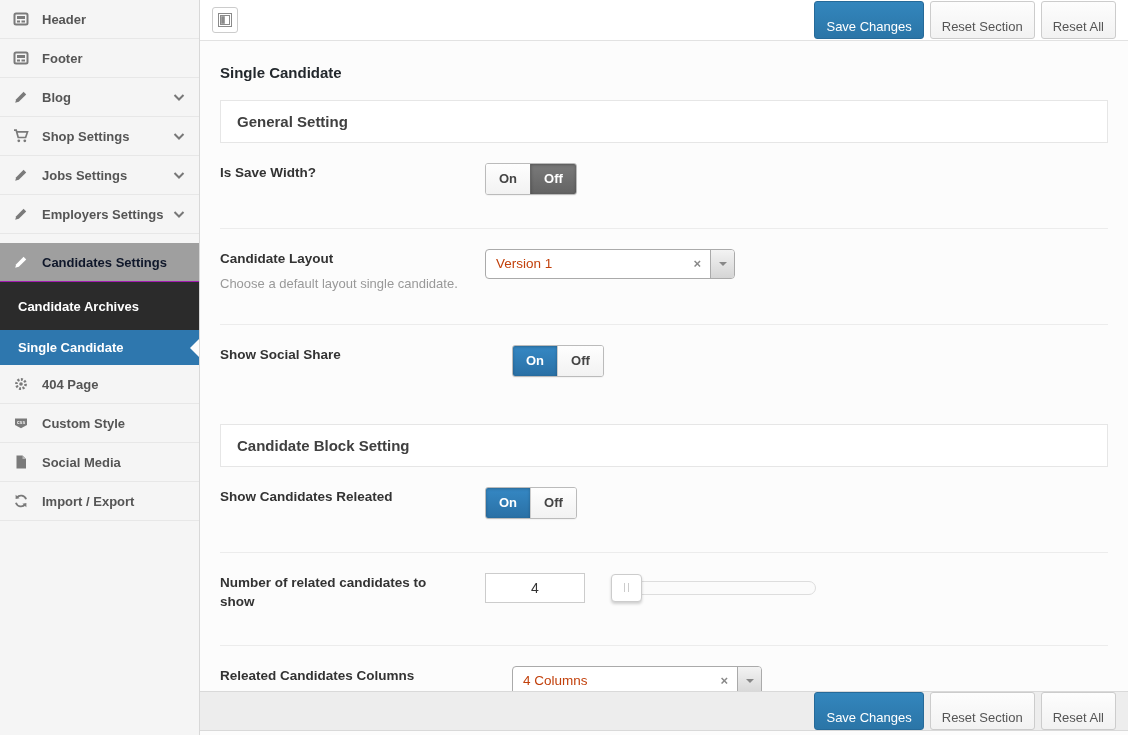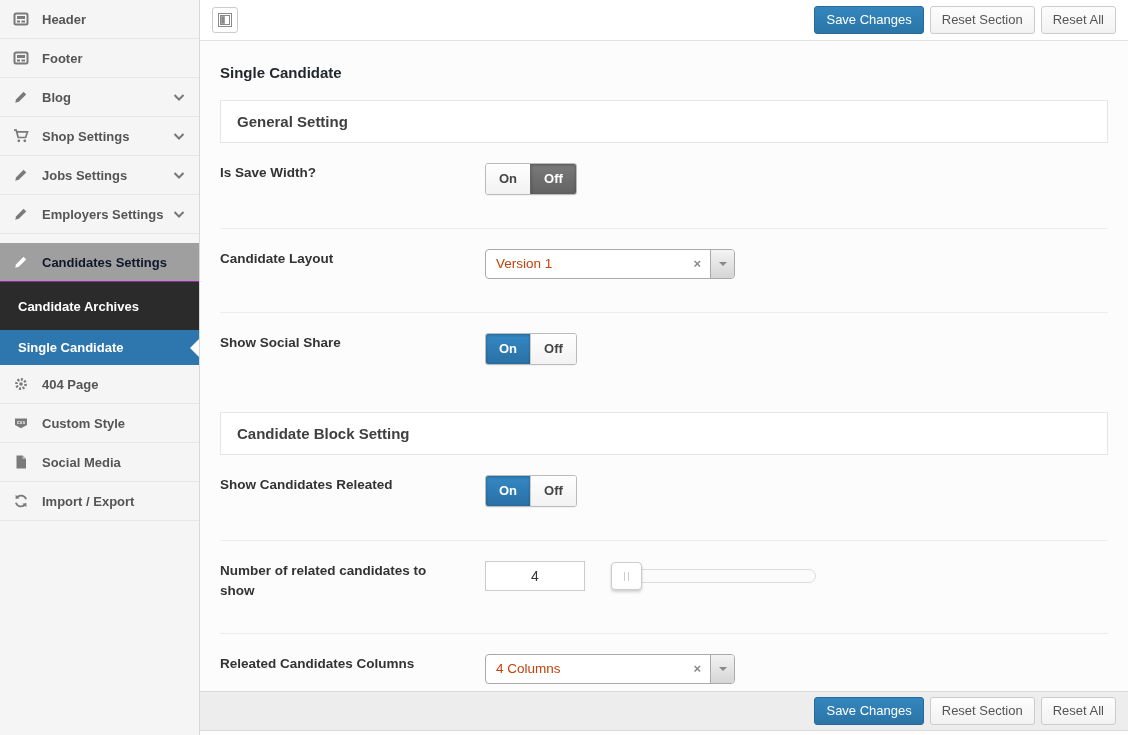--- a/index.html
+++ b/index.html
@@ -25,34 +25,34 @@
   .sb-item.submenu-selected .sel-arrow-out { position:absolute; right:0; top:50%; transform:translateY(-50%);
       width:0; height:0; border:9px solid transparent; border-right-color:#fcfcfc; }
 
   
   .main { flex:1; display:flex; flex-direction:column; background:#fcfcfc; }
   .topbar { height:41px; background:#fff; border-bottom:1px solid #e2e2e2;
             display:flex; align-items:center; padding:0 12px; }
   .iconbtn { width:26px; height:26px; border:1px solid #ccc; background:#fff; border-radius:3px;
              display:flex; align-items:center; justify-content:center; cursor:pointer; }
   .btn-group { margin-left:auto; display:flex; gap:6px; }
-  .btn { height:28px; padding:0 11px; border-radius:3px; font-size:13px; line-height:26px;
+  .btn { height:38px; padding:12px 11px; border-radius:3px; font-size:13px; line-height:26px;
          cursor:pointer; border:1px solid #ccc; background:linear-gradient(#fdfdfd,#f2f2f2);
          color:#555; font-family:"Liberation Sans",sans-serif; }
   .btn.primary { background:linear-gradient(#3386bd,#2b75a7); border-color:#266a99; color:#fff; }
 
   .content { flex:1; padding:0 20px; overflow:hidden; }
   .page-title { font-size:15px; font-weight:bold; color:#23282d; padding:23px 0 19px; }
 
   .section-head { background:#fff; border:1px solid #e6e6e6; padding:12px 16px;
                   font-size:15px; font-weight:bold; color:#404040; }
   .section-head.second { margin-top:14px; }
 
   .row { display:flex; padding:20px 0 33px; border-bottom:1px solid #ececec; }
-  .row.no-border { border-bottom:none; }
+  .row.no-border { border-bottom:none;gap:27px; }
   .label-col { width:265px; min-width:265px; padding-right:25px; }
   .field-label { font-size:13.5px; font-weight:bold; color:#333; line-height:1.45; }
   .field-desc { font-size:13px; color:#999; margin-top:7px; }
   .control-col { flex:1; display:flex; align-items:flex-start; }
 
   
   .toggle { display:inline-flex; border:1px solid #bbb; border-radius:3px; overflow:hidden;
             box-shadow:0 1px 1px rgba(0,0,0,0.04); }
   .tseg { padding:0 13px; height:30px; line-height:30px; font-size:13px; font-weight:bold;
           color:#444; background:linear-gradient(#fefefe,#f2f2f2); cursor:pointer; }
@@ -271,20 +271,21 @@
           <div class="toggle">
             <span class="tseg">On</span>
             <span class="tseg sel-gray">Off</span>
           </div>
         </div>
       </div>
 
       <div class="row">
         <div class="label-col">
           <div class="field-label">Candidate Layout</div>
+          <div class="field-desc">Choose a default layout single candidate.</div>
         </div>
         <div class="control-col">
           <div class="select2">
             <span class="sel-text">Version 1</span>
             <span class="sel-clear">×</span>
             <span class="sel-arrow-box">
               <span class="sel-caret"></span>
             </span>
           </div>
         </div>

